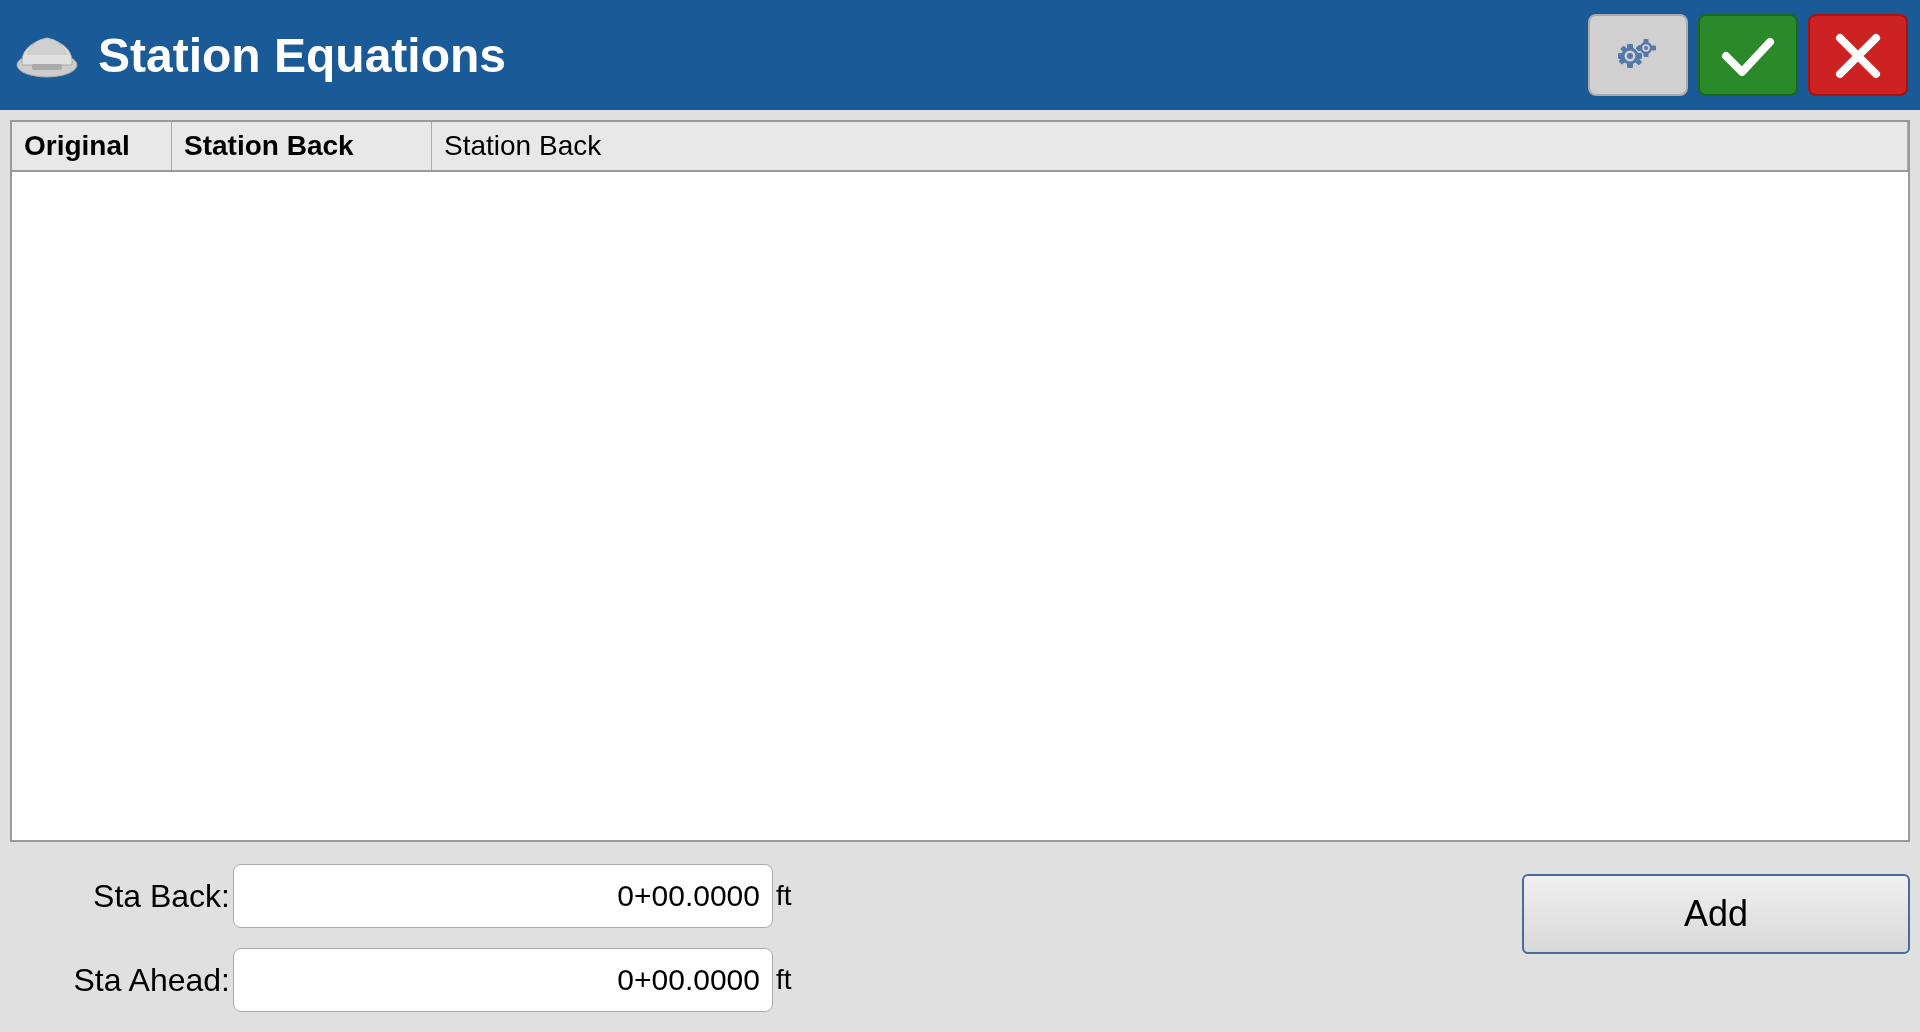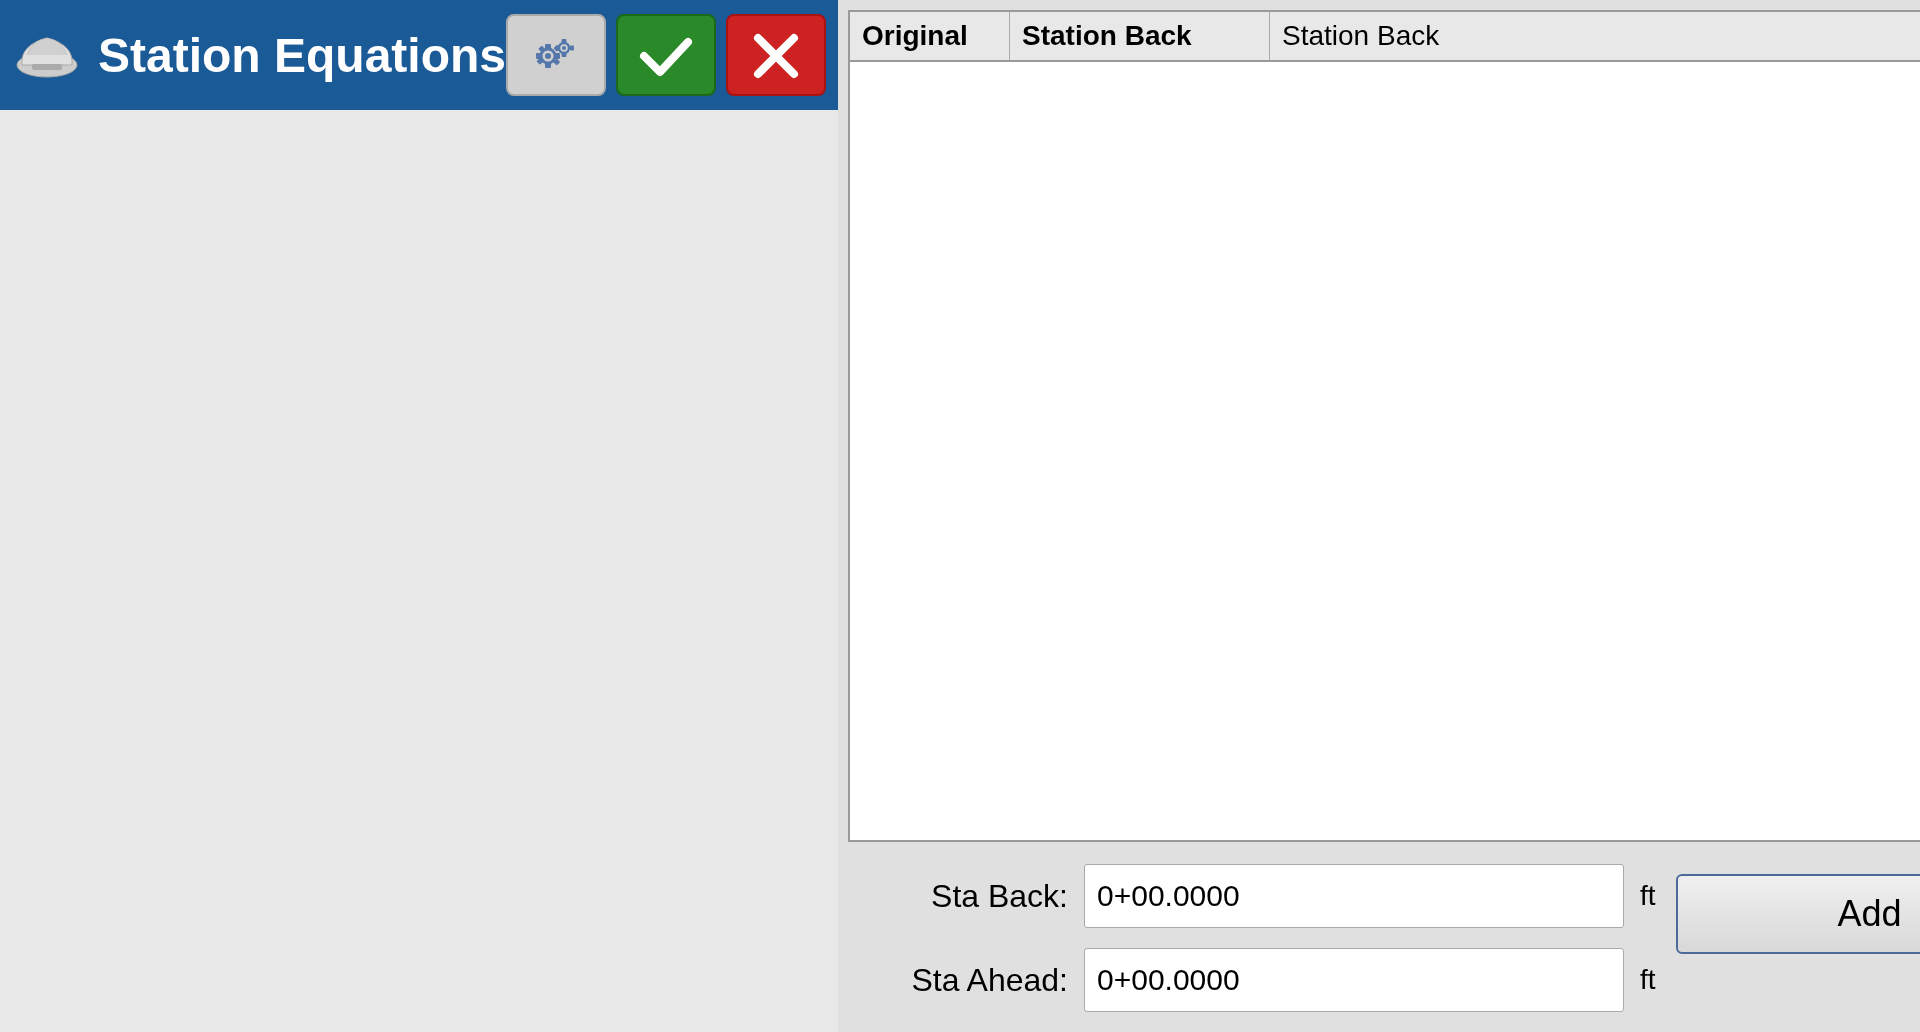--- a/index.html
+++ b/index.html
@@ -13,21 +13,21 @@
       height: 1032px;
       background: #d0d0d0;
       font-family: Arial, sans-serif;
       overflow: hidden;
     }
 
     .app-window {
       width: 1920px;
       height: 1032px;
       display: flex;
-      flex-direction: row;
+      flex-direction: column;
       background: #e8e8e8;
     }
 
     
     .header {
       background: #1a5a96;
       height: 110px;
       display: flex;
       align-items: center;
       padding: 0 12px;
@@ -135,38 +135,39 @@
     .form-fields {
       flex: 1;
       display: flex;
       flex-direction: column;
       gap: 20px;
     }
 
     .form-row {
       display: flex;
       align-items: center;
-      gap: 16px;
+      gap: 3px;
     }
 
     .form-label {
       font-size: 32px;
       width: 220px;
       text-align: right;
       flex-shrink: 0;
     }
 
     .form-input {
       height: 64px;
       width: 540px;
       border: 1px solid #aaa;
       background: white;
       font-size: 30px;
       padding: 0 12px;
-      border-radius: 3px;
+      border-radius: 8px;
+      text-align: right;
     }
 
     .form-unit {
       font-size: 28px;
       flex-shrink: 0;
     }
 
     .btn-add {
       width: 388px;
       height: 80px;

